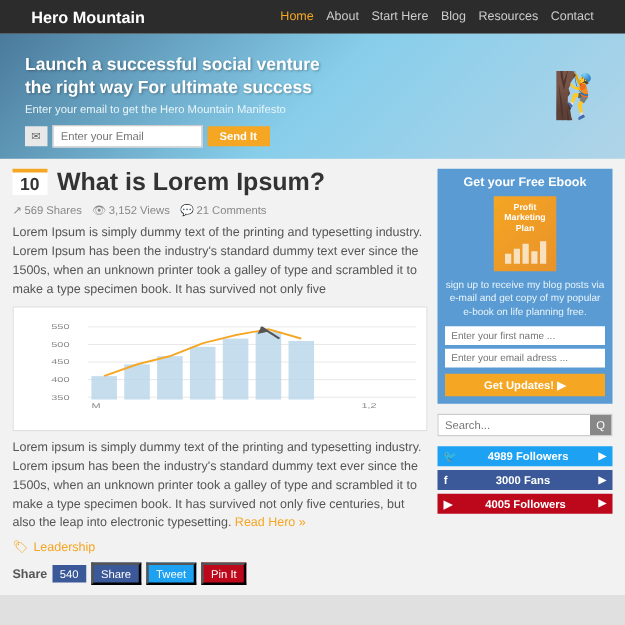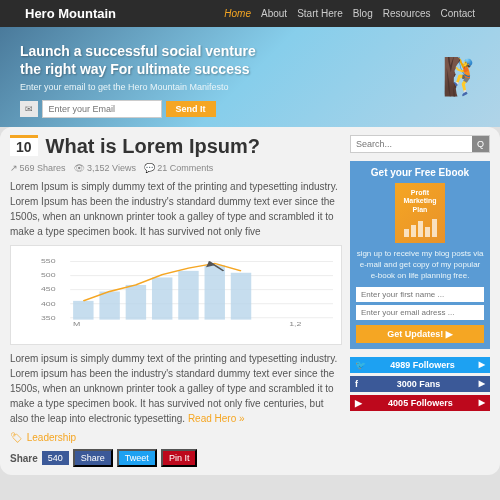--- a/index.html
+++ b/index.html
@@ -31,21 +31,20 @@
       gap: 10px;
     }
     .nav-link {
       color: #ccc;
       font-size: 10px;
       cursor: pointer;
       text-decoration: none;
     }
     .nav-link.active {
       color: #f5a623;
-      font-style: italic;
     }
 
     
     #hero {
       background: linear-gradient(135deg, #4a7a9b 0%, #87ceeb 50%, #b0d4e8 100%);
       height: 100px;
       position: relative;
       padding: 15px 20px;
       overflow: hidden;
     }
@@ -103,21 +102,20 @@
     .hero-person {
       font-size: 36px;
     }
 
     
     #main-content {
       display: flex;
       gap: 8px;
       padding: 8px 10px;
       background: #f2f2f2;
-      border-radius: 12px;
     }
 
     
     #left-col {
       flex: 1;
     }
 
     
     #post-header {
       display: flex;
@@ -469,44 +467,44 @@
       <span id="share-label">Share</span>
       <span id="share-count">540</span>
       <button class="social-btn fb">Share</button>
       <button class="social-btn tw">Tweet</button>
       <button class="social-btn pin">Pin It</button>
     </div>
 
   </div>
 
   <div id="right-col">
-
-    <div id="search-box">
-      <input id="search-input" type="text" placeholder="Search..." style="">
-      <button id="search-btn">Q</button>
-    </div>
 
     <div id="ebook-widget">
       <div id="ebook-title">Get your Free Ebook</div>
       <div id="ebook-cover">
         <div id="ebook-cover-text">Profit<br>Marketing<br>Plan</div>
         <div id="ebook-chart-mini">
           <div class="ebook-bar" style="height:8px"></div>
           <div class="ebook-bar" style="height:12px"></div>
           <div class="ebook-bar" style="height:16px"></div>
           <div class="ebook-bar" style="height:10px"></div>
           <div class="ebook-bar" style="height:18px"></div>
         </div>
       </div>
       <p id="ebook-desc">sign up to receive my blog posts via e-mail and get copy of my popular e-book on life planning free.</p>
       <input id="firstname-input" type="text" placeholder="Enter your first name ..." style="">
       <input id="email-input2" type="text" placeholder="Enter your email adress ..." style="">
       <button id="updates-btn">Get Updates! ▶</button>
     </div>
 
+    <div id="search-box">
+      <input id="search-input" type="text" placeholder="Search..." style="">
+      <button id="search-btn">Q</button>
+    </div>
+
     <div id="followers-section">
       <div class="follower-row tw-row">
         <span>🐦</span>
         <span class="follower-count">4989 Followers</span>
         <span class="follower-arrow">▶</span>
       </div>
       <div class="follower-row fb-row">
         <span>f</span>
         <span class="follower-count">3000 Fans</span>
         <span class="follower-arrow">▶</span>

